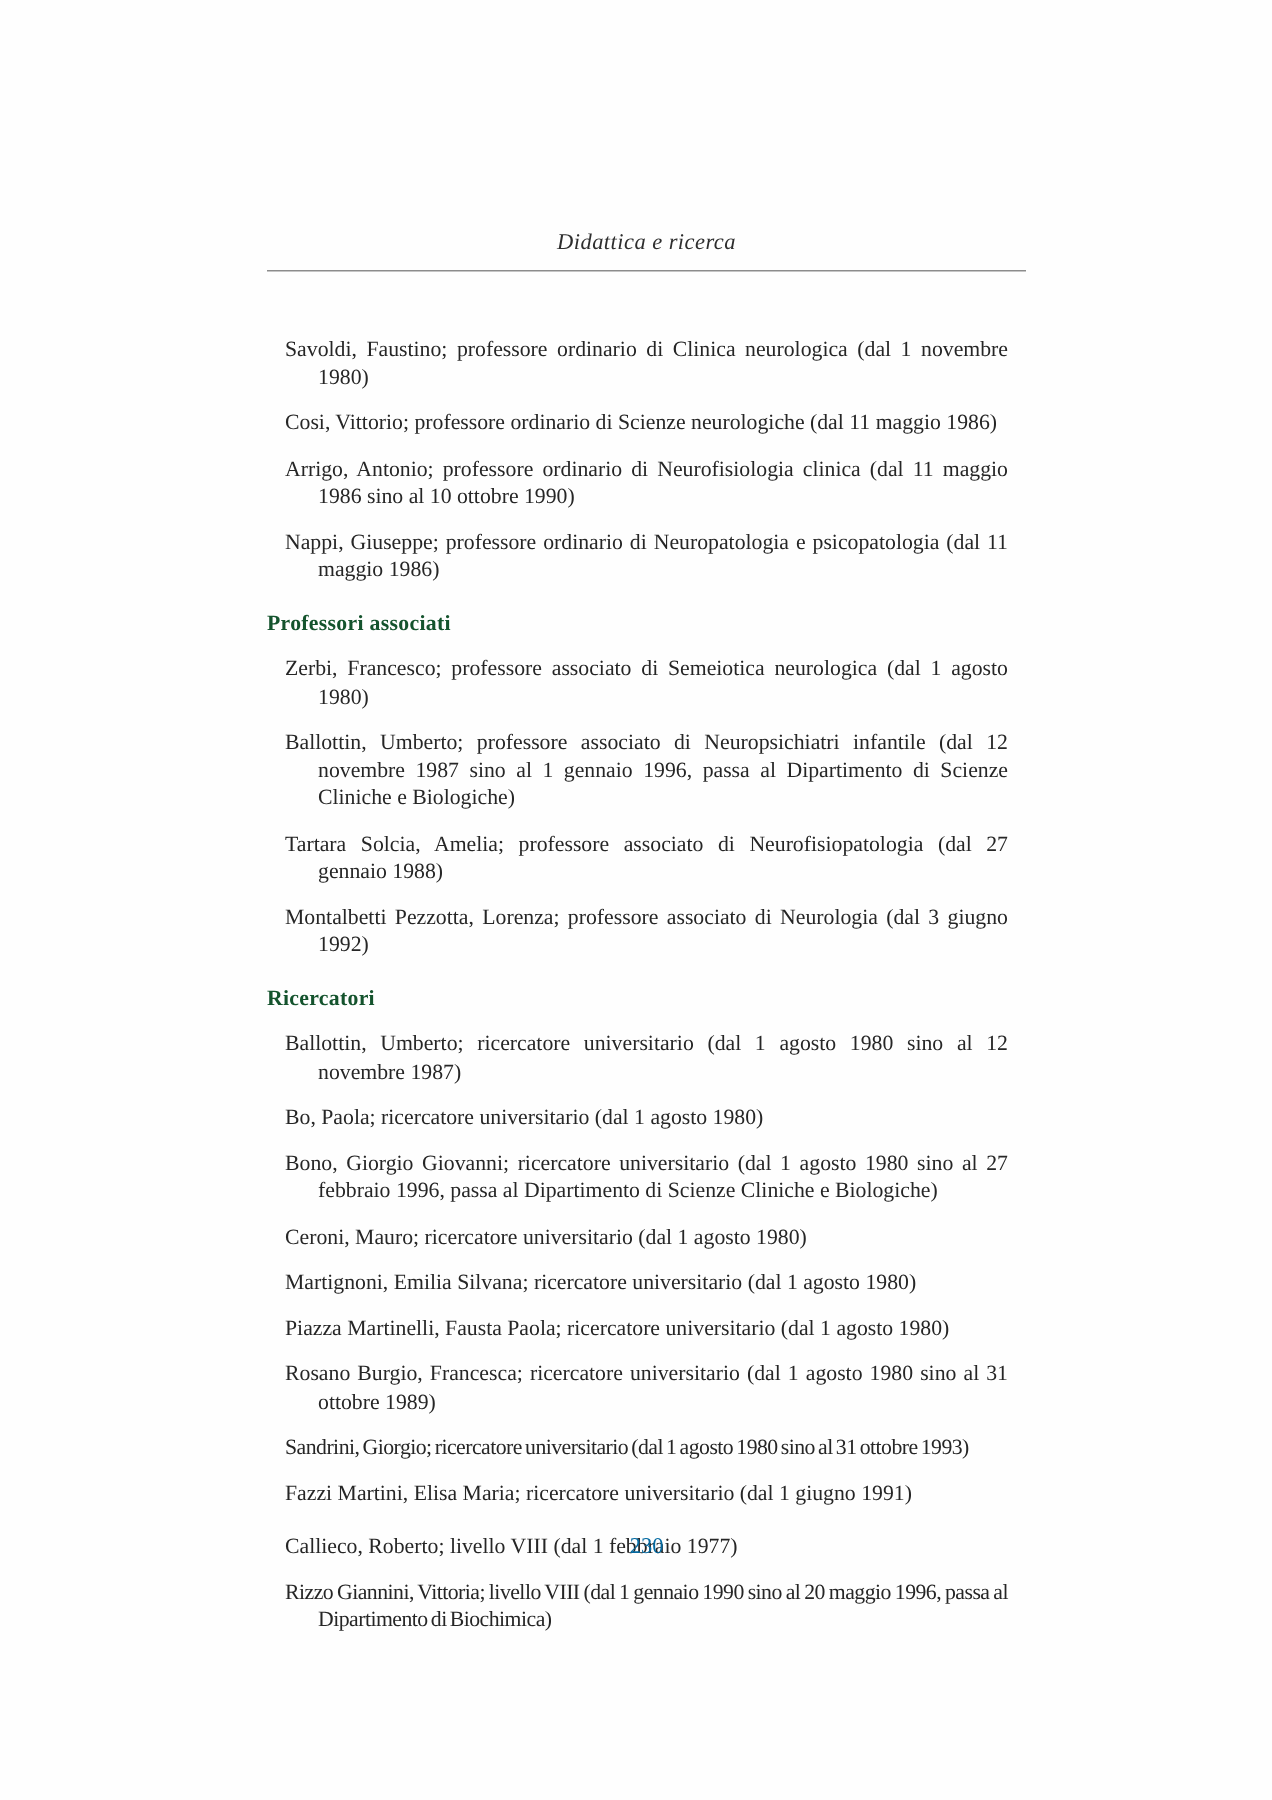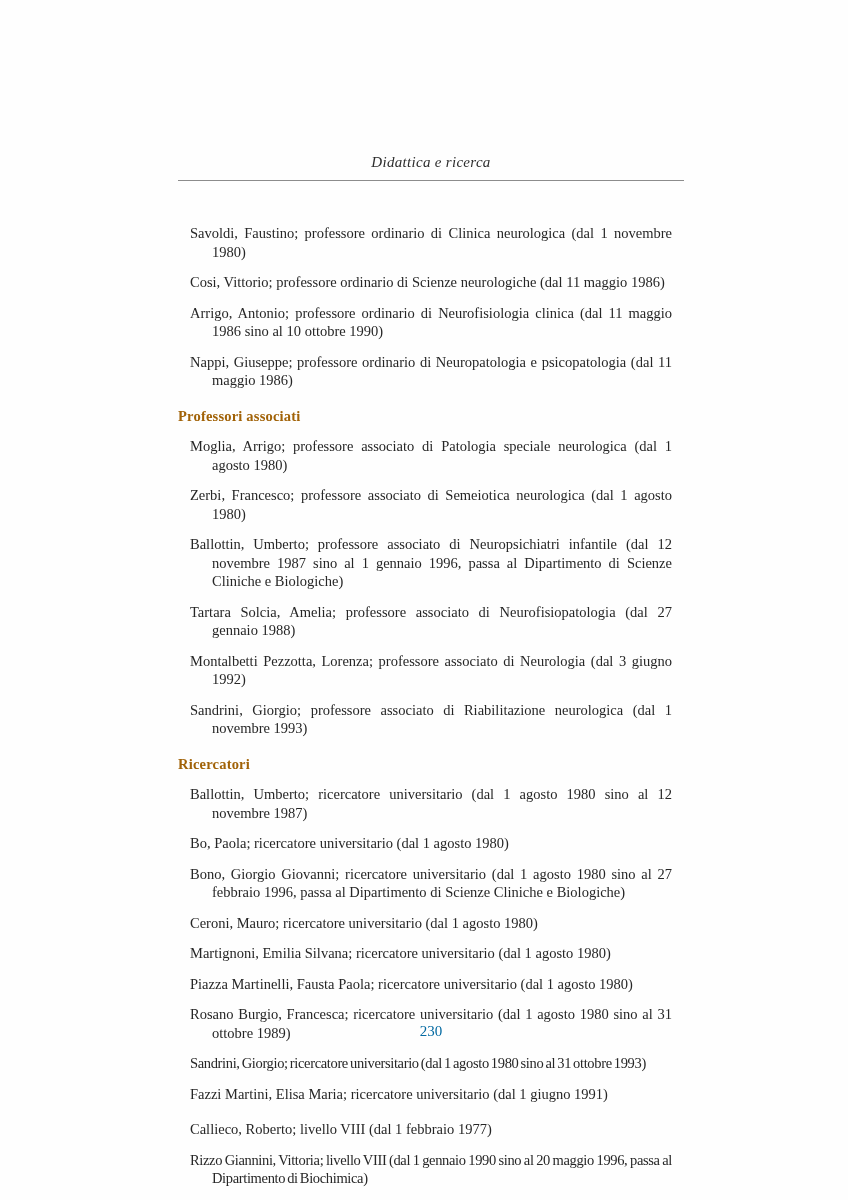--- a/index.html
+++ b/index.html
@@ -48,21 +48,21 @@
     hyphens: none;
   }
   .section { margin: 0; }
   .section + .section { margin-top: 17px; }
   .section-heading {
     margin: 0;
     font-size: 14.5px;
     line-height: 18.5px;
     font-weight: bold;
     letter-spacing: 0.2px;
-    color: #a16207;
+    color: #14532d;
     text-align: left;
   }
   .entry {
     margin: 12px;
     text-indent: -22px;
     padding-left: 22px;
   }
   .entry.compact {
     letter-spacing: -0.35px;
     word-spacing: -1.2px;
@@ -88,26 +88,24 @@
   <section class="section">
 
   <p class="entry">Savoldi, Faustino; professore ordinario di Clinica neurologica (dal 1 novembre 1980)</p>
         <p class="entry">Cosi, Vittorio; professore ordinario di Scienze neurologiche (dal 11 maggio 1986)</p>
         <p class="entry">Arrigo, Antonio; professore ordinario di Neurofisiologia clinica (dal 11 maggio 1986 sino al 10 ottobre 1990)</p>
         <p class="entry">Nappi, Giuseppe; professore ordinario di Neuropatologia e psicopatologia (dal 11 maggio 1986)</p>
       </section>
 
   <section class="section">
     <h2 class="section-heading">Professori associati</h2>
-  <p class="entry">Moglia, Arrigo; professore associato di Patologia speciale neurologica (dal 1 agosto 1980)</p>
         <p class="entry">Zerbi, Francesco; professore associato di Semeiotica neurologica (dal 1 agosto 1980)</p>
         <p class="entry">Ballottin, Umberto; professore associato di Neuropsichiatri infantile (dal 12 novembre 1987 sino al 1 gennaio 1996, passa al Dipartimento di Scienze Cliniche e Biologiche)</p>
         <p class="entry">Tartara Solcia, Amelia; professore associato di Neurofisiopatologia (dal 27 gennaio 1988)</p>
         <p class="entry">Montalbetti Pezzotta, Lorenza; professore associato di Neurologia (dal 3 giugno 1992)</p>
-        <p class="entry">Sandrini, Giorgio; professore associato di Riabilitazione neurologica (dal 1 novembre 1993)</p>
       </section>
 
   <section class="section">
     <h2 class="section-heading">Ricercatori</h2>
   <p class="entry">Ballottin, Umberto; ricercatore universitario (dal 1 agosto 1980 sino al 12 novembre 1987)</p>
         <p class="entry">Bo, Paola; ricercatore universitario (dal 1 agosto 1980)</p>
         <p class="entry">Bono, Giorgio Giovanni; ricercatore universitario (dal 1 agosto 1980 sino al 27 febbraio 1996, passa al Dipartimento di Scienze Cliniche e Biologiche)</p>
         <p class="entry">Ceroni, Mauro; ricercatore universitario (dal 1 agosto 1980)</p>
         <p class="entry">Martignoni, Emilia Silvana; ricercatore universitario (dal 1 agosto 1980)</p>
         <p class="entry">Piazza Martinelli, Fausta Paola; ricercatore universitario (dal 1 agosto 1980)</p>

